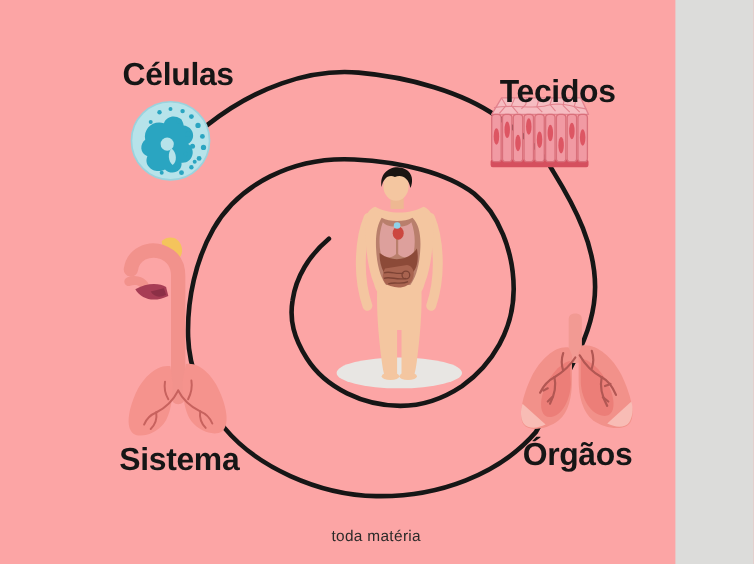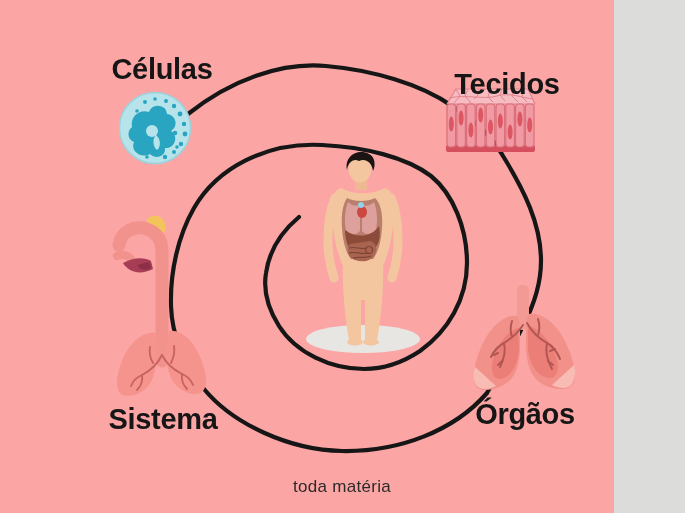--- a/index.html
+++ b/index.html
@@ -10,21 +10,21 @@
   }
   .canvas svg{position:absolute;left:0;top:0;}
   .lvl-label{
     position:absolute;transform:translate(-50%,-50%);
     font-weight:bold;font-size:29px;letter-spacing:-0.3px;
     color:#161616;white-space:nowrap;z-index:3;
   }
   .brand{
     position:absolute;transform:translate(-50%,-50%);
     left:342px;top:487px;
-    font-size:17px;font-weight:500;letter-spacing:0.3px;
+    font-size:14px;font-weight:500;letter-spacing:0.3px;
     color:#2c2a29;white-space:nowrap;z-index:3;text-align:right;
   }
 </style>
 </head>
 <body>
 
 <div class="canvas">
 
   <svg width="685" height="513" viewBox="0 0 685 513">
 

